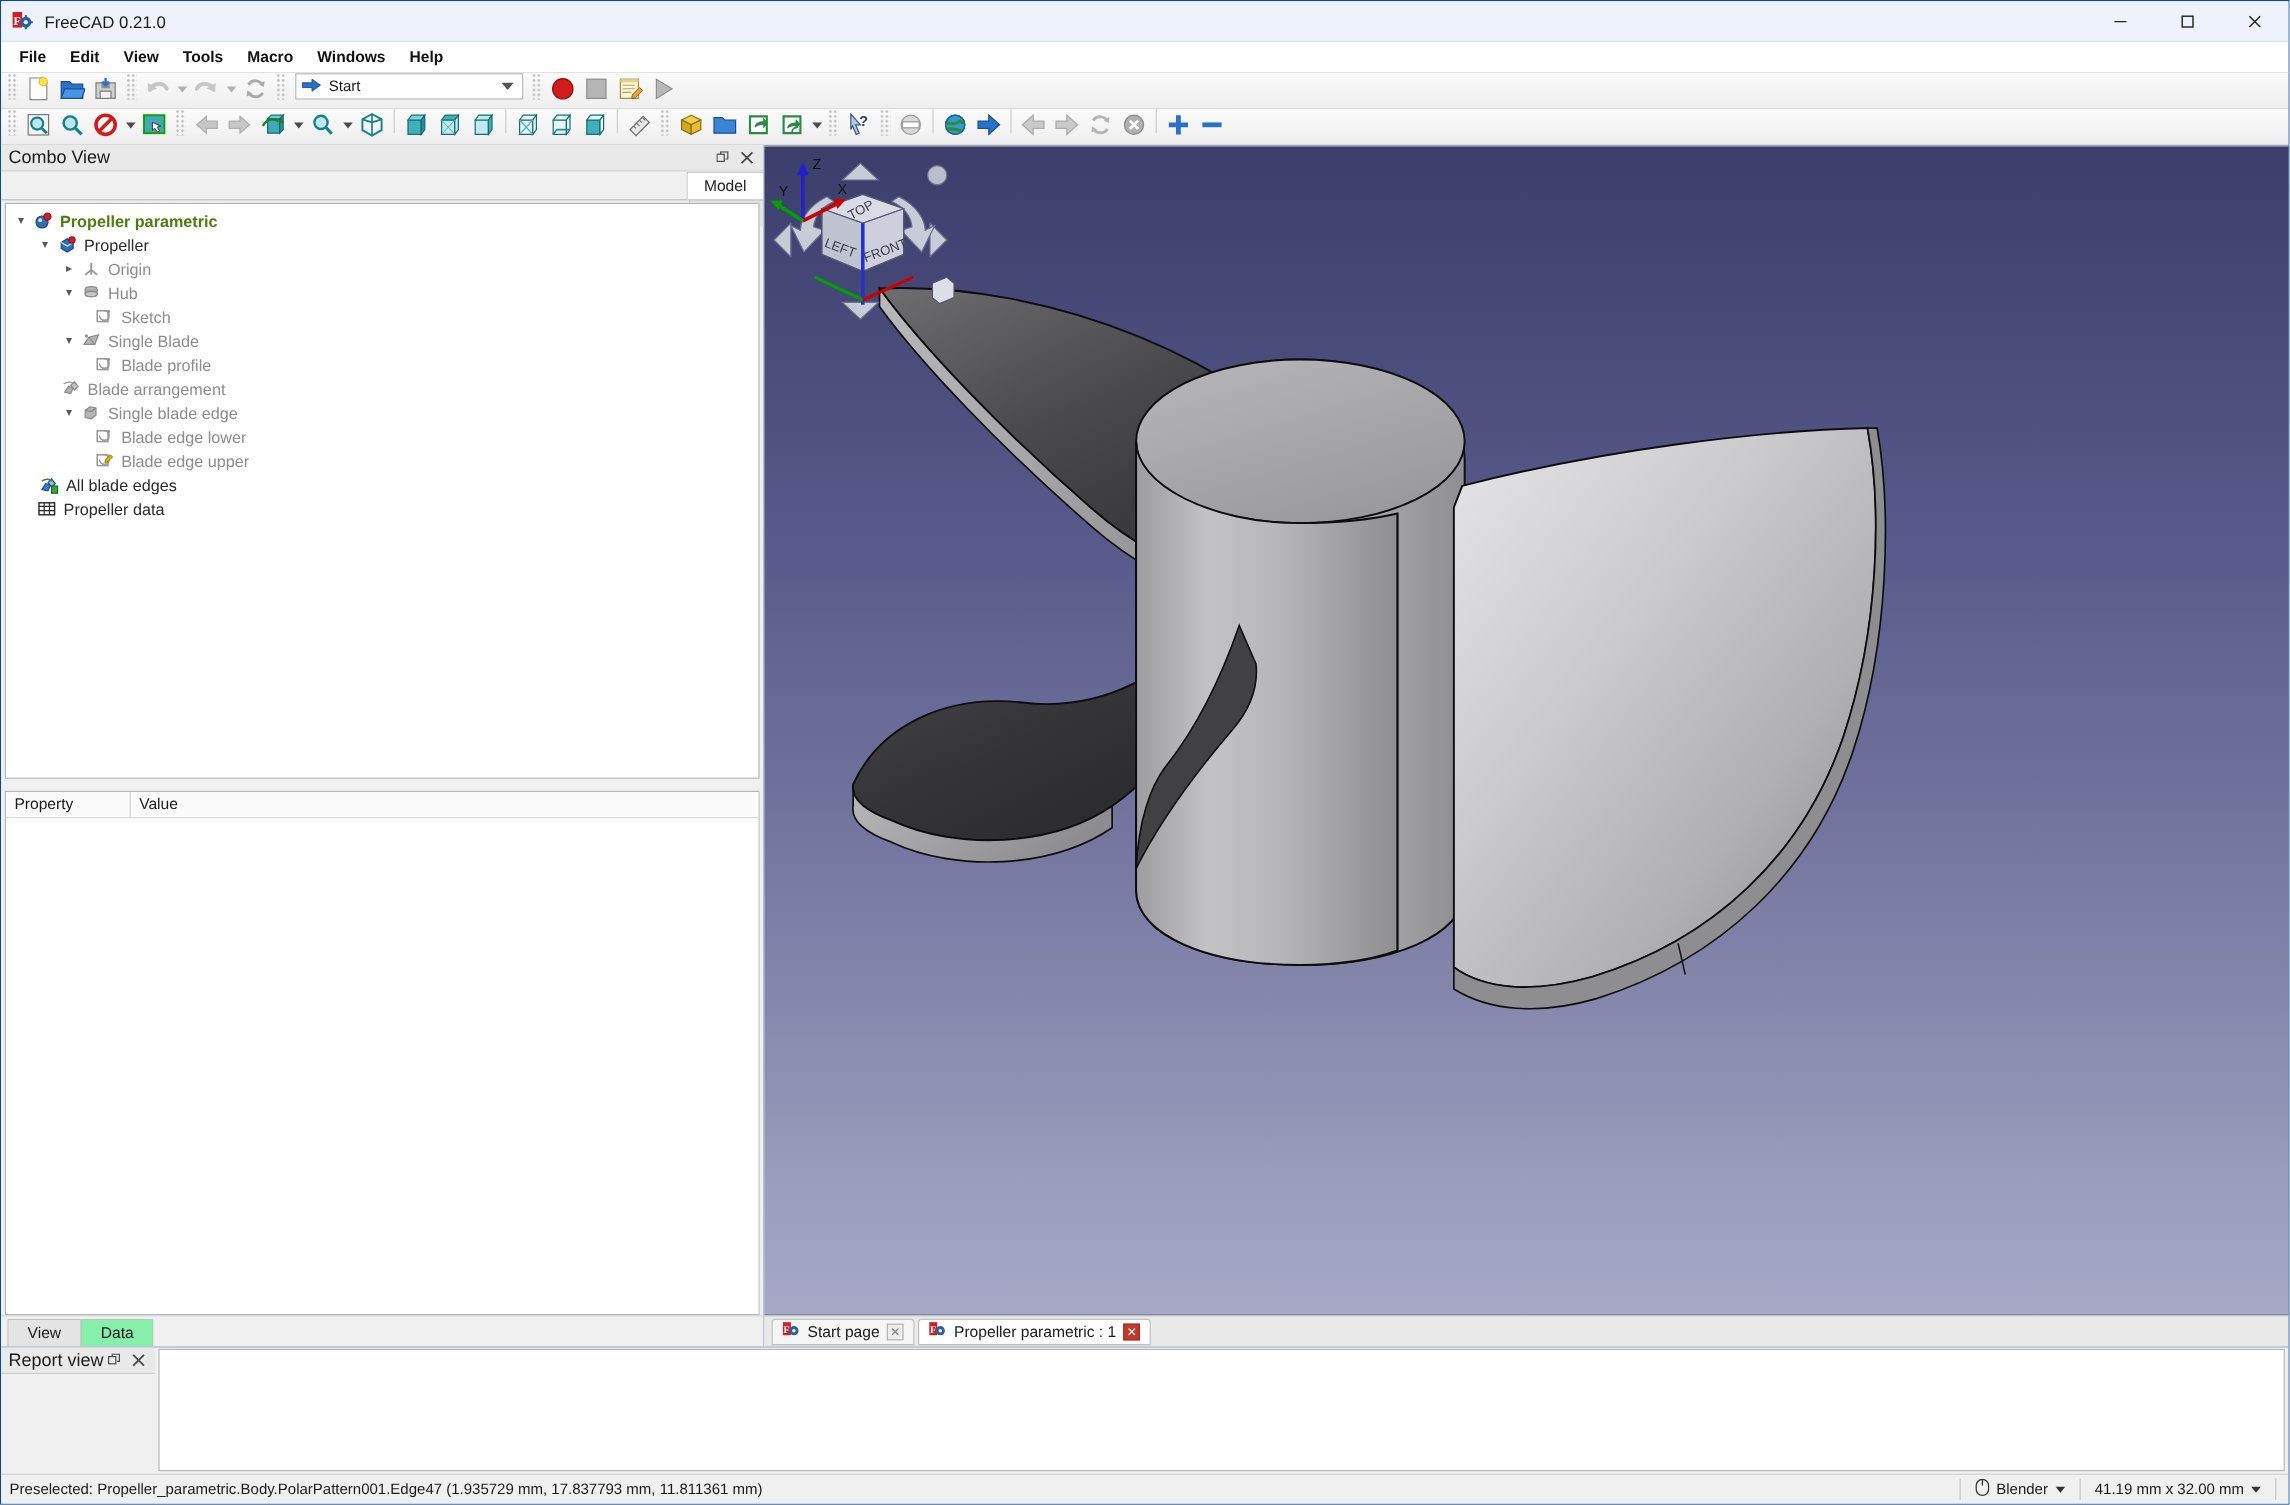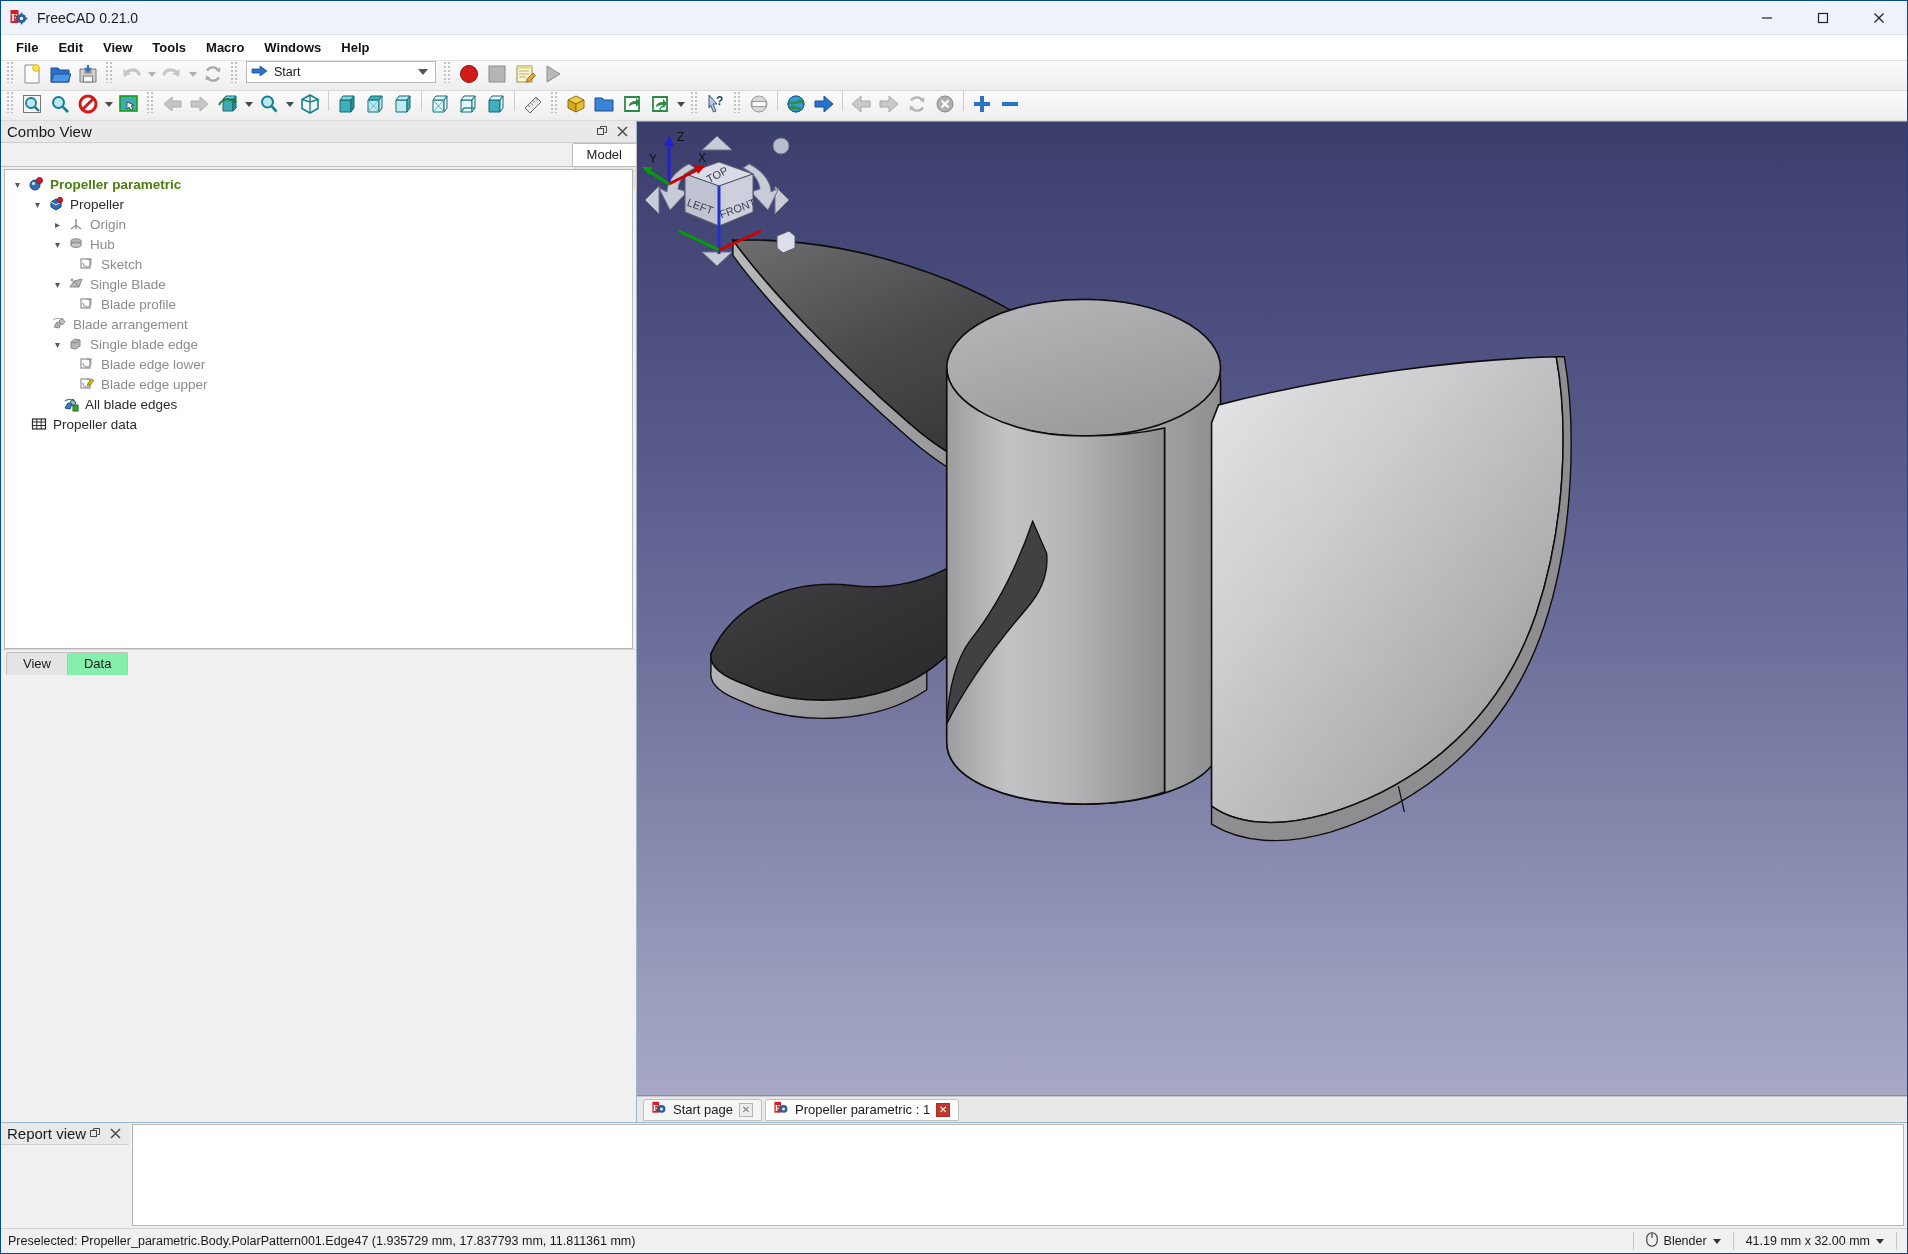--- a/index.html
+++ b/index.html
@@ -780,21 +780,21 @@
           <span class="tree-ico">
             <svg width="16" height="16" viewBox="0 0 16 16">
               <rect x="2" y="3" width="9" height="9" fill="none" stroke="#9a9a9a" stroke-width="1.3"></rect>
               <path d="M8 3a4 4 0 1 1-4 4" fill="none" stroke="#9a9a9a" stroke-width="1.3"></path>
               <path d="M9 7l4-4 1.8 1.8-4 4-2.4.6z" fill="#e2b700" stroke="#8a7000" stroke-width="0.8"></path>
             </svg>
           </span>
           <span class="tree-lbl">Blade edge upper</span>
         </div>
 
-        <div class="tree-row" style="padding-left:56px">
+        <div class="tree-row" style="padding-left:26px">
           <span class="tree-ico">
             <svg width="16" height="16" viewBox="0 0 16 16">
               <path d="M2 12l3-5 4 1-2 5z" fill="#3d7cc9" stroke="#1f4d86"></path>
               <path d="M7 6l3-3 3 4-3 3z" fill="#9bb7d8" stroke="#1f4d86"></path>
               <path d="M2 5a7 7 0 0 1 9 0" fill="none" stroke="#2f8c35" stroke-width="1.3"></path>
               <rect x="10" y="9" width="5" height="6" fill="#35a63a" stroke="#1b6b1f"></rect>
             </svg>
           </span>
           <span class="tree-lbl dark">All blade edges</span>
         </div>
@@ -808,20 +808,27 @@
                 <line x1="1.5" y1="9.5" x2="14.5" y2="9.5"></line>
                 <line x1="5.8" y1="3" x2="5.8" y2="13"></line>
                 <line x1="10.2" y1="3" x2="10.2" y2="13"></line>
               </g>
             </svg>
           </span>
           <span class="tree-lbl dark">Propeller data</span>
         </div>
       </div>
 
+      <div class="prop-panel">
+        <div class="prop-head">
+          <div class="c1">Property</div>
+          <div class="c2">Value</div>
+        </div>
+        <div class="prop-body"></div>
+      </div>
 
       <div class="vd-tabs">
         <div class="vd-tab">View</div>
         <div class="vd-tab active">Data</div>
       </div>
     </div>
 
     <div class="view-col">
       <div class="view3d">
         <svg viewBox="0 0 1271 970" preserveAspectRatio="none">

